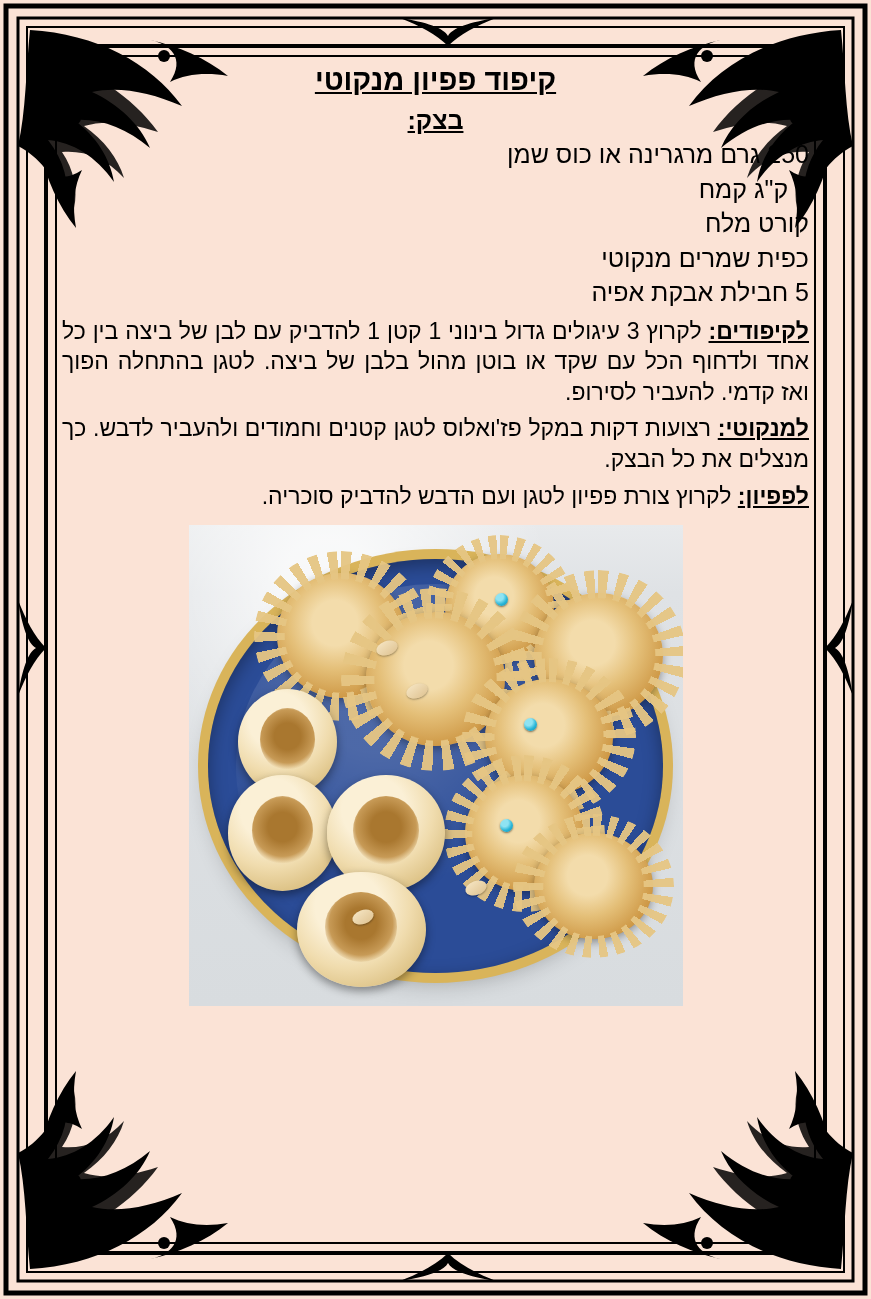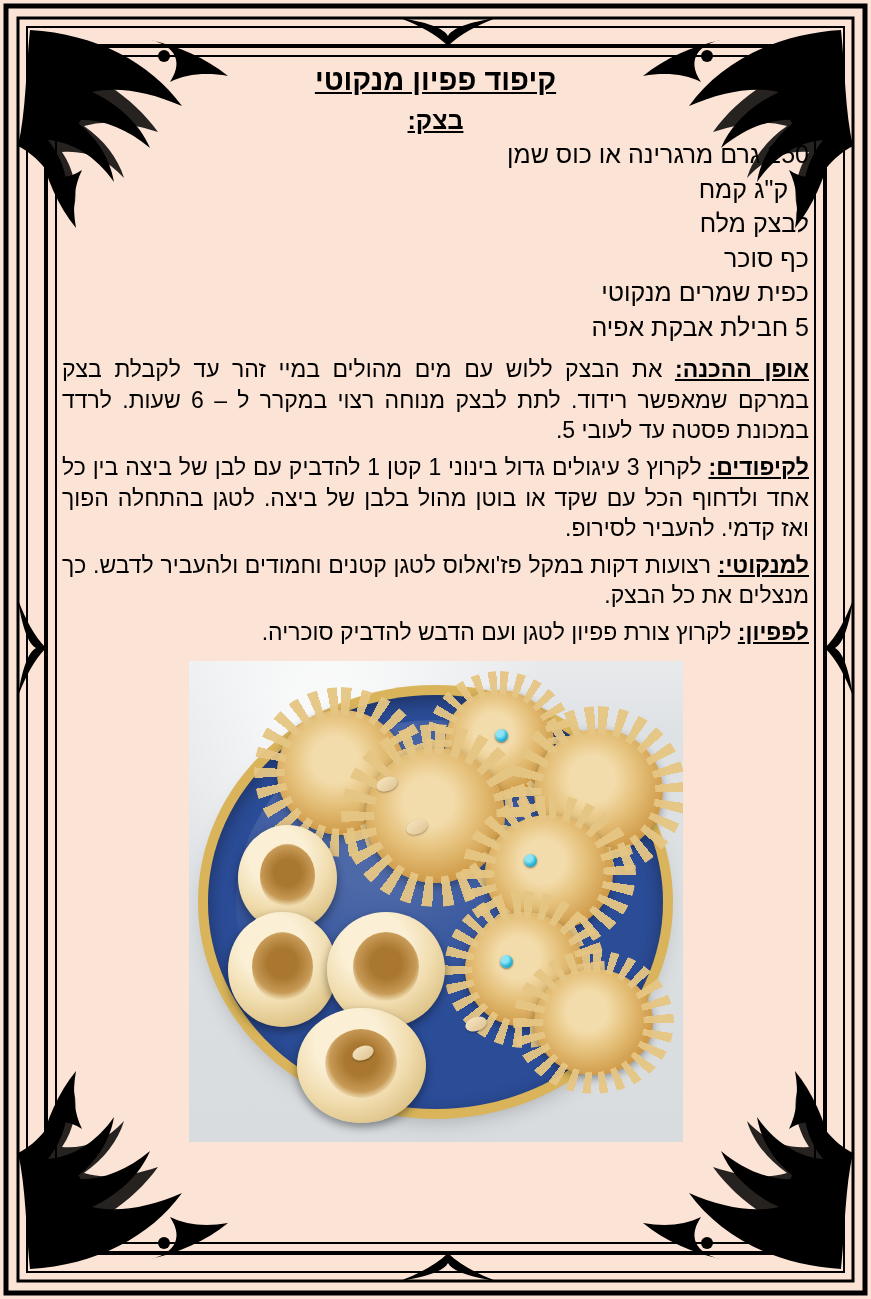--- a/index.html
+++ b/index.html
@@ -228,29 +228,25 @@
 
 <div class="page">
 
   <h1 class="doc-title">קיפוד פפיון מנקוטי</h1>
 
   <div class="section-head">בצק:</div>
 
   <ul class="ingredients">
     <li>250 גרם מרגרינה או כוס שמן</li>
     <li>1 ק"ג קמח</li>
-    <li>לבצק מלח</li>
-    <li>כף סוכר</li>
+    <li>קורט מלח</li>
     <li>כפית שמרים מנקוטי</li>
     <li>5 חבילת אבקת אפיה</li>
   </ul>
 
-  <p class="para first">
-    <span class="lead">אופן ההכנה:</span><span> את הבצק ללוש עם מים מהולים במיי זהר עד לקבלת בצק במרקם שמאפשר רידוד. לתת לבצק מנוחה רצוי במקרר ל – 6 שעות. לרדד במכונת פסטה עד לעובי 5.</span>
-  </p>
 
   <p class="para">
     <span class="lead">לקיפודים:</span><span> לקרוץ 3 עיגולים גדול בינוני 1 קטן 1 להדביק עם לבן של ביצה בין כל אחד ולדחוף הכל עם שקד או בוטן מהול בלבן של ביצה. לטגן בהתחלה הפוך ואז קדמי. להעביר לסירופ.</span>
   </p>
 
   <p class="para">
     <span class="lead">למנקוטי:</span><span> רצועות דקות במקל פז'ואלוס לטגן קטנים וחמודים ולהעביר לדבש. כך מנצלים את כל הבצק.</span>
   </p>
 
   <p class="para">

